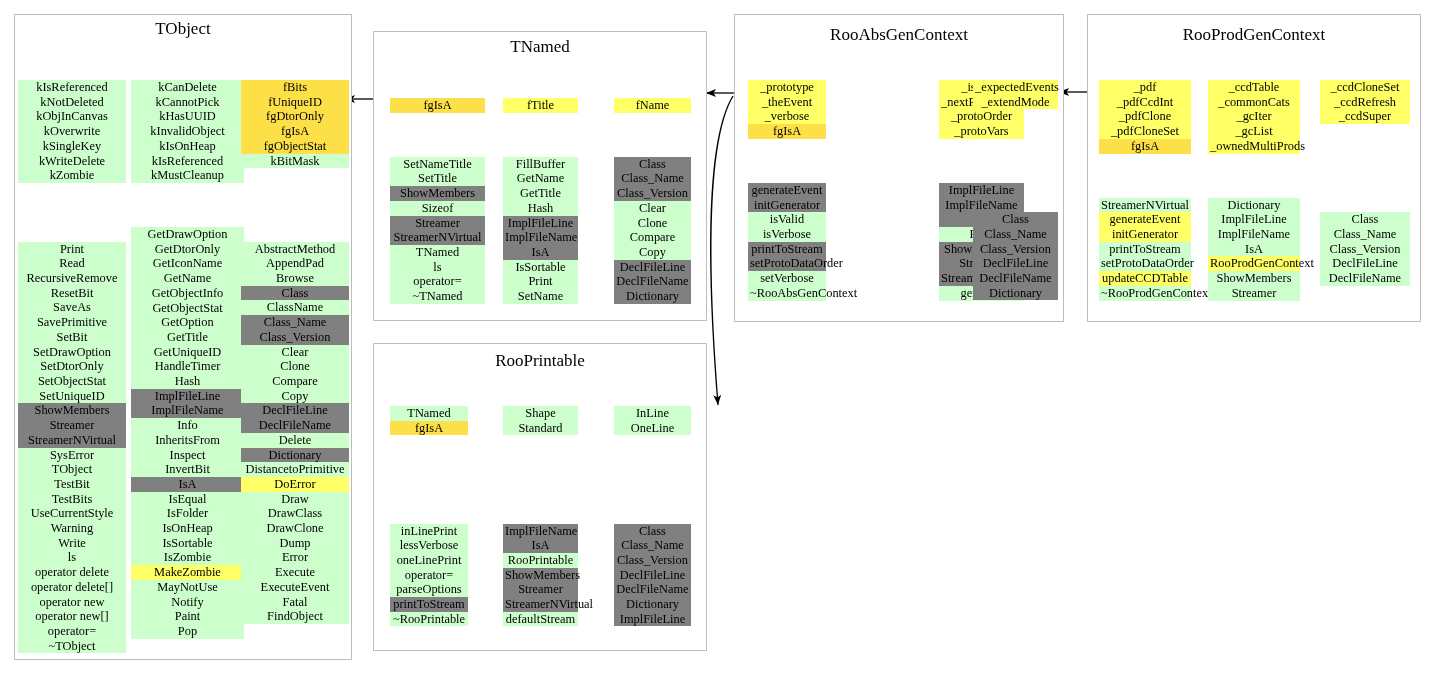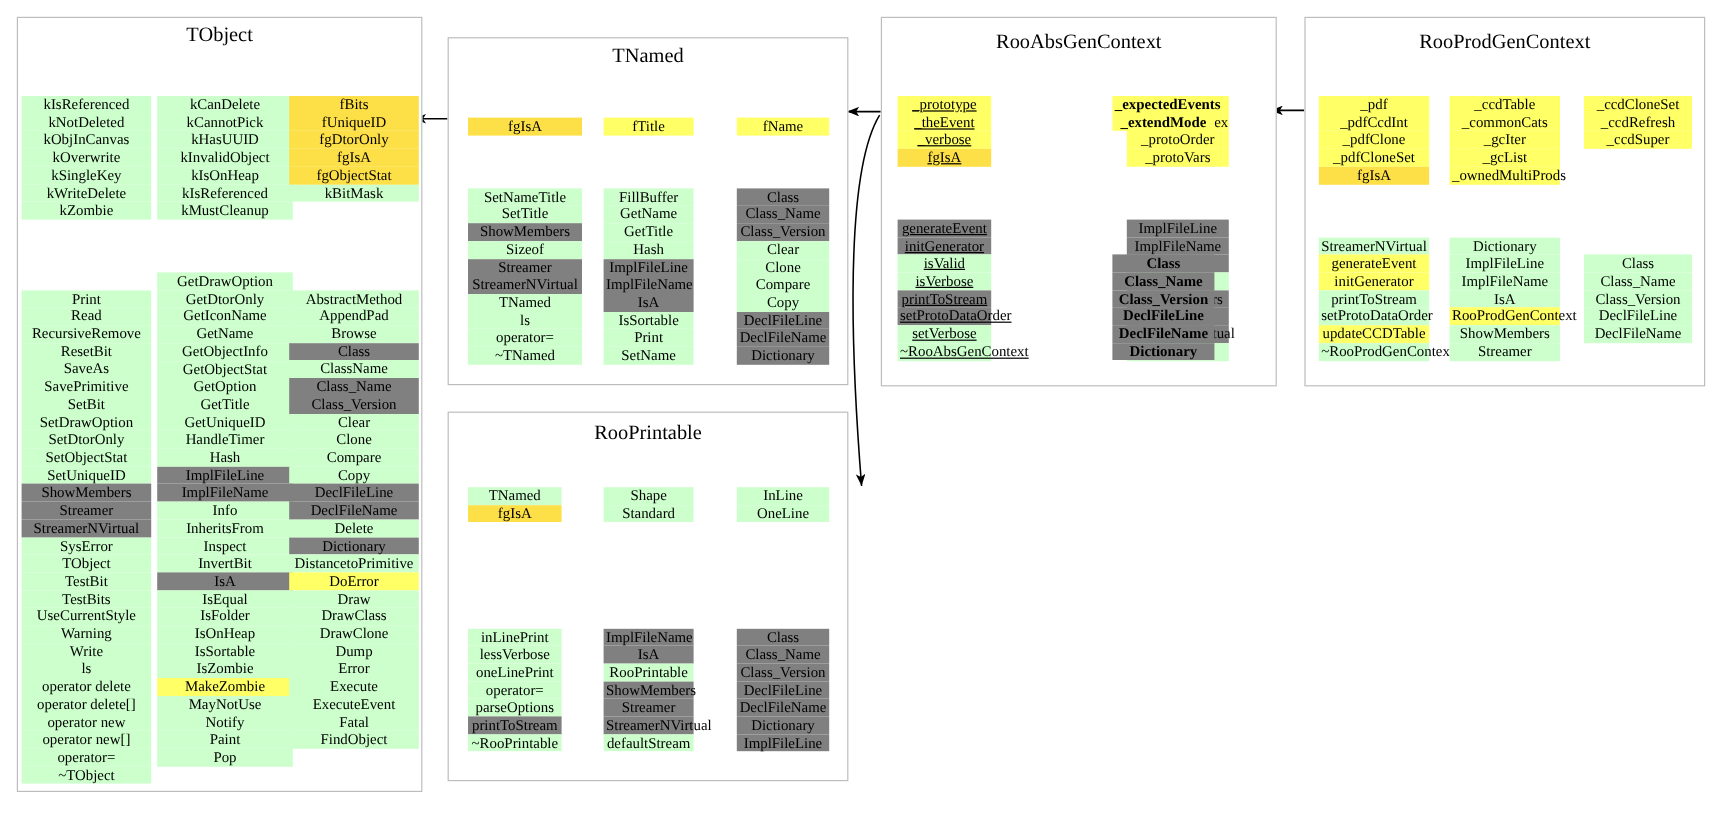--- a/index.html
+++ b/index.html
@@ -301,21 +301,21 @@
       <span class="it hl-gray">Class_Name</span>
       <span class="it hl-gray">Class_Version</span>
       <span class="it hl-gray">DeclFileLine</span>
       <span class="it hl-gray">DeclFileName</span>
       <span class="it hl-gray">Dictionary</span>
       <span class="it hl-gray">ImplFileLine</span>
     </div>
     <div class="uml-box" style="left: 734px; top: 14px; width: 330px; height: 308px;">
       <div class="box-title" style="top: 10px;">RooAbsGenContext</div>
     </div>
-    <div class="col" style="left: 748px; top: 80px; width: 78px; text-decoration: underline;">
+    <div class="col" style="left: 748px; top: 80px; width: 78px;">
       <span class="it hl-yellow">_prototype</span>
       <span class="it hl-yellow">_theEvent</span>
       <span class="it hl-yellow">_verbose</span>
       <span class="it hl-pink">fgIsA</span>
       <span class="gap"></span>
       <span class="gap"></span>
       <span class="gap"></span>
       <span class="it hl-gray">generateEvent</span>
       <span class="it hl-gray">initGenerator</span>
       <span class="it hl-green">isValid</span>
@@ -335,21 +335,21 @@
       <span class="gap"></span>
       <span class="it hl-gray">ImplFileLine</span>
       <span class="it hl-gray">ImplFileName</span>
       <span class="it hl-gray">IsA</span>
       <span class="it hl-green">Print</span>
       <span class="it hl-gray">ShowMembers</span>
       <span class="it hl-gray">Streamer</span>
       <span class="it hl-gray">StreamerNVirtual</span>
       <span class="it hl-green">generate</span>
     </div>
-    <div class="col" style="left: 927px; top: 80px; width: 85px; font-weight: bold;">
+    <div class="col" style="left: 973px; top: 80px; width: 85px;">
       <span class="it hl-yellow">_expectedEvents</span>
       <span class="it hl-yellow">_extendMode</span>
       <span class="gap"></span>
       <span class="gap"></span>
       <span class="gap"></span>
       <span class="gap"></span>
       <span class="gap"></span>
       <span class="gap"></span>
       <span class="gap"></span>
       <span class="it hl-gray">Class</span>

